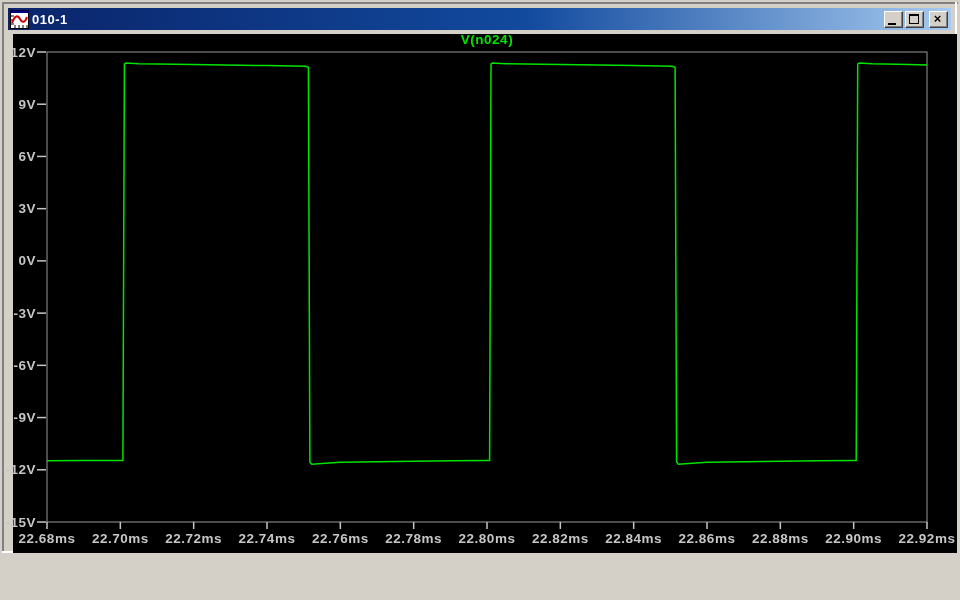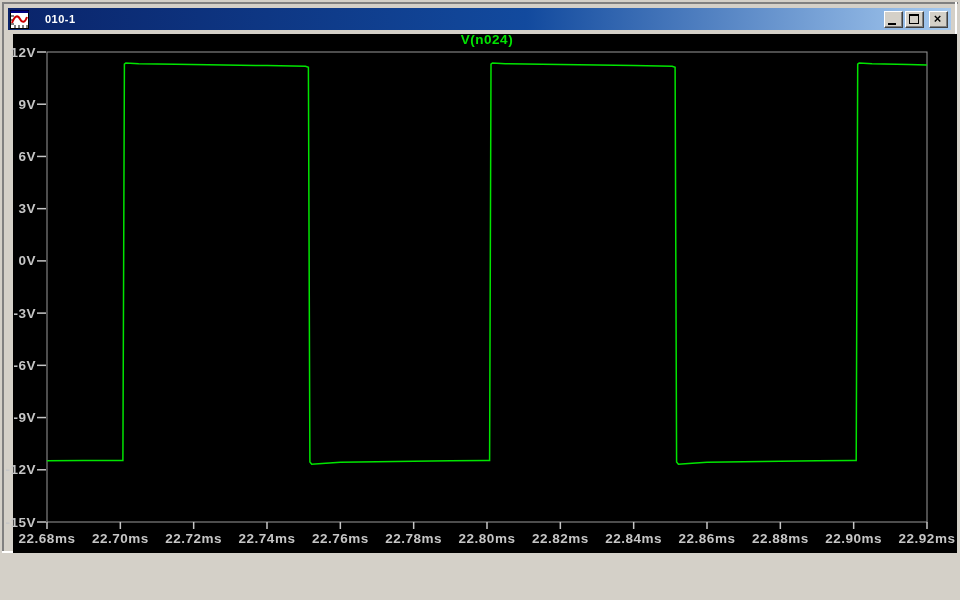--- a/index.html
+++ b/index.html
@@ -21,22 +21,22 @@
     position:absolute;left:4px;top:4px;width:951px;height:547px;
     background:#d4d0c8;
   }
   #titlebar{
     position:absolute;left:4px;top:4px;width:943px;height:22px;
     background:linear-gradient(to right,#0a246a 0%,#124a9e 55%,#a6caf0 100%);
     display:flex;align-items:center;
   }
   #titlebar-icon{width:19px;height:19px;margin-left:2px;flex:0 0 auto;}
   #window-title{
-    color:#ffffff;font-weight:bold;font-size:11px;letter-spacing:0.5px;
-    margin-left:16px;flex:1 1 auto;white-space:nowrap;
+    color:#ffffff;font-weight:bold;font-size:13px;letter-spacing:0.5px;
+    margin-left:3px;flex:1 1 auto;white-space:nowrap;
   }
   .win-btn{
     width:17px;height:15px;background:#d4d0c8;position:relative;
     border-top:1px solid #ffffff;border-left:1px solid #ffffff;
     border-right:1px solid #404040;border-bottom:1px solid #404040;
     box-shadow:inset -1px -1px 0 #808080;
     margin-right:2px;flex:0 0 auto;
   }
   #close-button{margin-left:3px;margin-right:3px;}
   .glyph-min{

